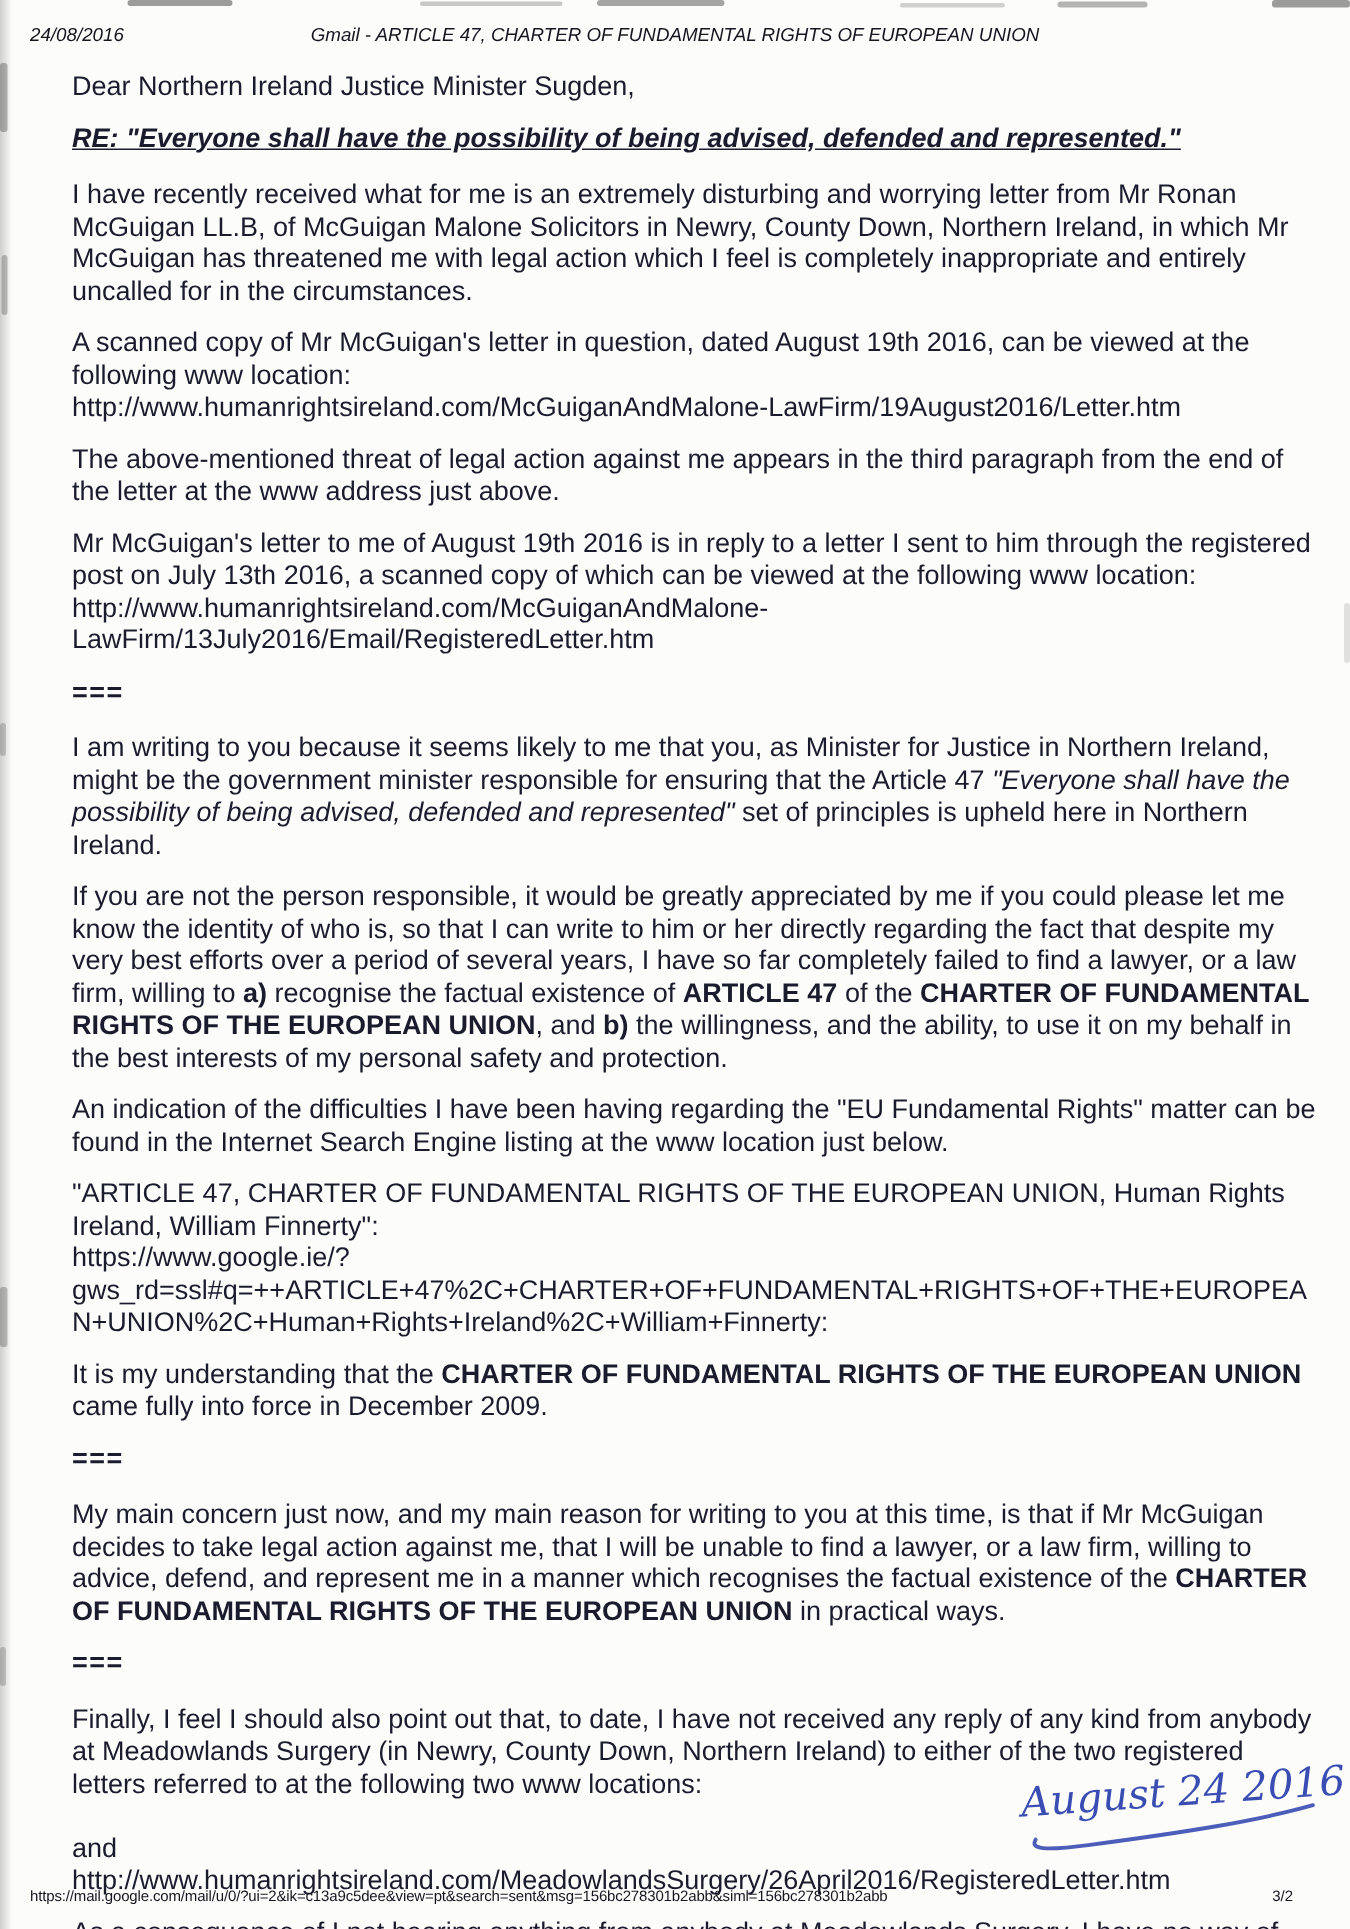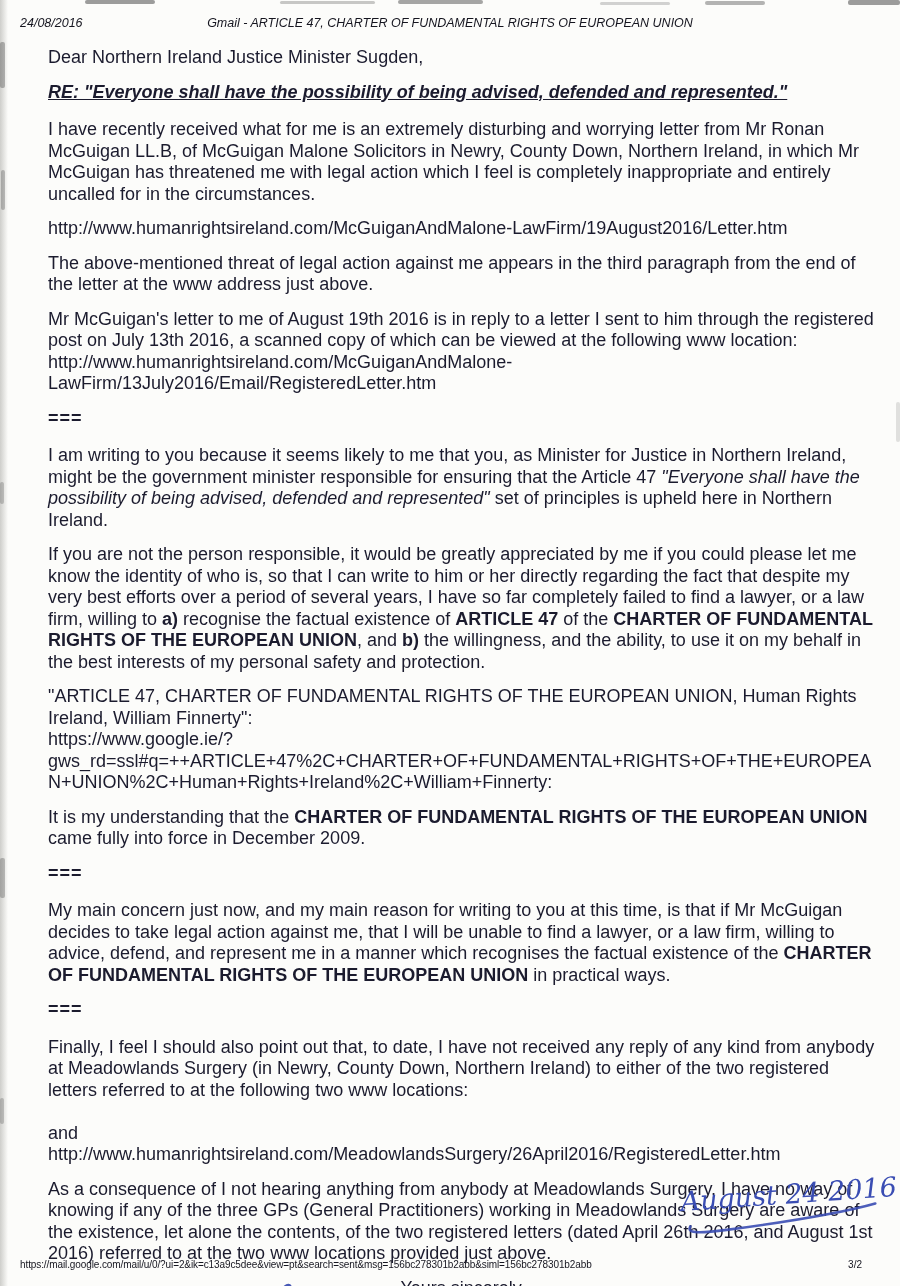--- a/index.html
+++ b/index.html
@@ -85,27 +85,29 @@
   <div class="hdr">
     <span class="hdr-date">24/08/2016</span>
     <span class="hdr-title">Gmail - ARTICLE 47, CHARTER OF FUNDAMENTAL RIGHTS OF EUROPEAN UNION</span>
   </div>
 
   <div class="letter">
 
     <p class="para"><span>Dear Northern Ireland Justice Minister Sugden,</span></p>
       <p class="para re-line"><span class="b i u">RE: "Everyone shall have the possibility of being advised, defended and represented."</span></p>
       <p class="para"><span>I have recently received what for me is an extremely disturbing and worrying letter from Mr Ronan McGuigan LL.B, of McGuigan Malone Solicitors in Newry, County Down, Northern Ireland, in which Mr McGuigan has threatened me with legal action which I feel is completely inappropriate and entirely uncalled for in the circumstances.</span></p>
-      <p class="para"><span class="url">http://www.humanrightsireland.com/McGuiganAndMalone-LawFirm/19August2016/Letter.htm</span></p>
+      <p class="para"><span>A scanned copy of Mr McGuigan's letter in question, dated August 19th 2016, can be viewed at the following www location:
+</span><span class="url">http://www.humanrightsireland.com/McGuiganAndMalone-LawFirm/19August2016/Letter.htm</span></p>
       <p class="para"><span>The above-mentioned threat of legal action against me appears in the third paragraph from the end of the letter at the www address just above.</span></p>
       <p class="para"><span>Mr McGuigan's letter to me of August 19th 2016 is in reply to a letter I sent to him through the registered post on July 13th 2016, a scanned copy of which can be viewed at the following www location:
 </span><span class="url">http://www.humanrightsireland.com/McGuiganAndMalone-LawFirm/13July2016/Email/RegisteredLetter.htm</span></p>
       <p class="para sep"><span>===</span></p>
       <p class="para"><span>I am writing to you because it seems likely to me that you, as Minister for Justice in Northern Ireland, might be the government minister responsible for ensuring that the Article 47 </span><span class="i">"Everyone shall have the possibility of being advised, defended and represented"</span><span> set of principles is upheld here in Northern Ireland.</span></p>
       <p class="para"><span>If you are not the person responsible, it would be greatly appreciated by me if you could please let me know the identity of who is, so that I can write to him or her directly regarding the fact that despite my very best efforts over a period of several years, I have so far completely failed to find a lawyer, or a law firm, willing to </span><span class="b">a)</span><span> recognise the factual existence of </span><span class="b">ARTICLE 47</span><span> of the </span><span class="b">CHARTER OF FUNDAMENTAL RIGHTS OF THE EUROPEAN UNION</span><span>, and </span><span class="b">b)</span><span> the willingness, and the ability, to use it on my behalf in the best interests of my personal safety and protection.</span></p>
+      <p class="para"><span>An indication of the difficulties I have been having regarding the "EU Fundamental Rights" matter can be found in the Internet Search Engine listing at the www location just below.</span></p>
       <p class="para"><span>"ARTICLE 47, CHARTER OF FUNDAMENTAL RIGHTS OF THE EUROPEAN UNION, Human Rights Ireland, William Finnerty":
 </span><span class="url">https://www.google.ie/?gws_rd=ssl#q=++ARTICLE+47%2C+CHARTER+OF+FUNDAMENTAL+RIGHTS+OF+THE+EUROPEAN+UNION%2C+Human+Rights+Ireland%2C+William+Finnerty:</span></p>
       <p class="para"><span>It is my understanding that the </span><span class="b">CHARTER OF FUNDAMENTAL RIGHTS OF THE EUROPEAN UNION</span><span> came fully into force in December 2009.</span></p>
       <p class="para sep"><span>===</span></p>
       <p class="para"><span>My main concern just now, and my main reason for writing to you at this time, is that if Mr McGuigan decides to take legal action against me, that I will be unable to find a lawyer, or a law firm, willing to advice, defend, and represent me in a manner which recognises the factual existence of the </span><span class="b">CHARTER OF FUNDAMENTAL RIGHTS OF THE EUROPEAN UNION</span><span> in practical ways.</span></p>
       <p class="para sep"><span>===</span></p>
       <p class="para"><span>Finally, I feel I should also point out that, to date, I have not received any reply of any kind from anybody at Meadowlands Surgery (in Newry, County Down, Northern Ireland) to either of the two registered letters referred to at the following two www locations:
 </span><span>
 and
 </span><span class="url">http://www.humanrightsireland.com/MeadowlandsSurgery/26April2016/RegisteredLetter.htm</span></p>

